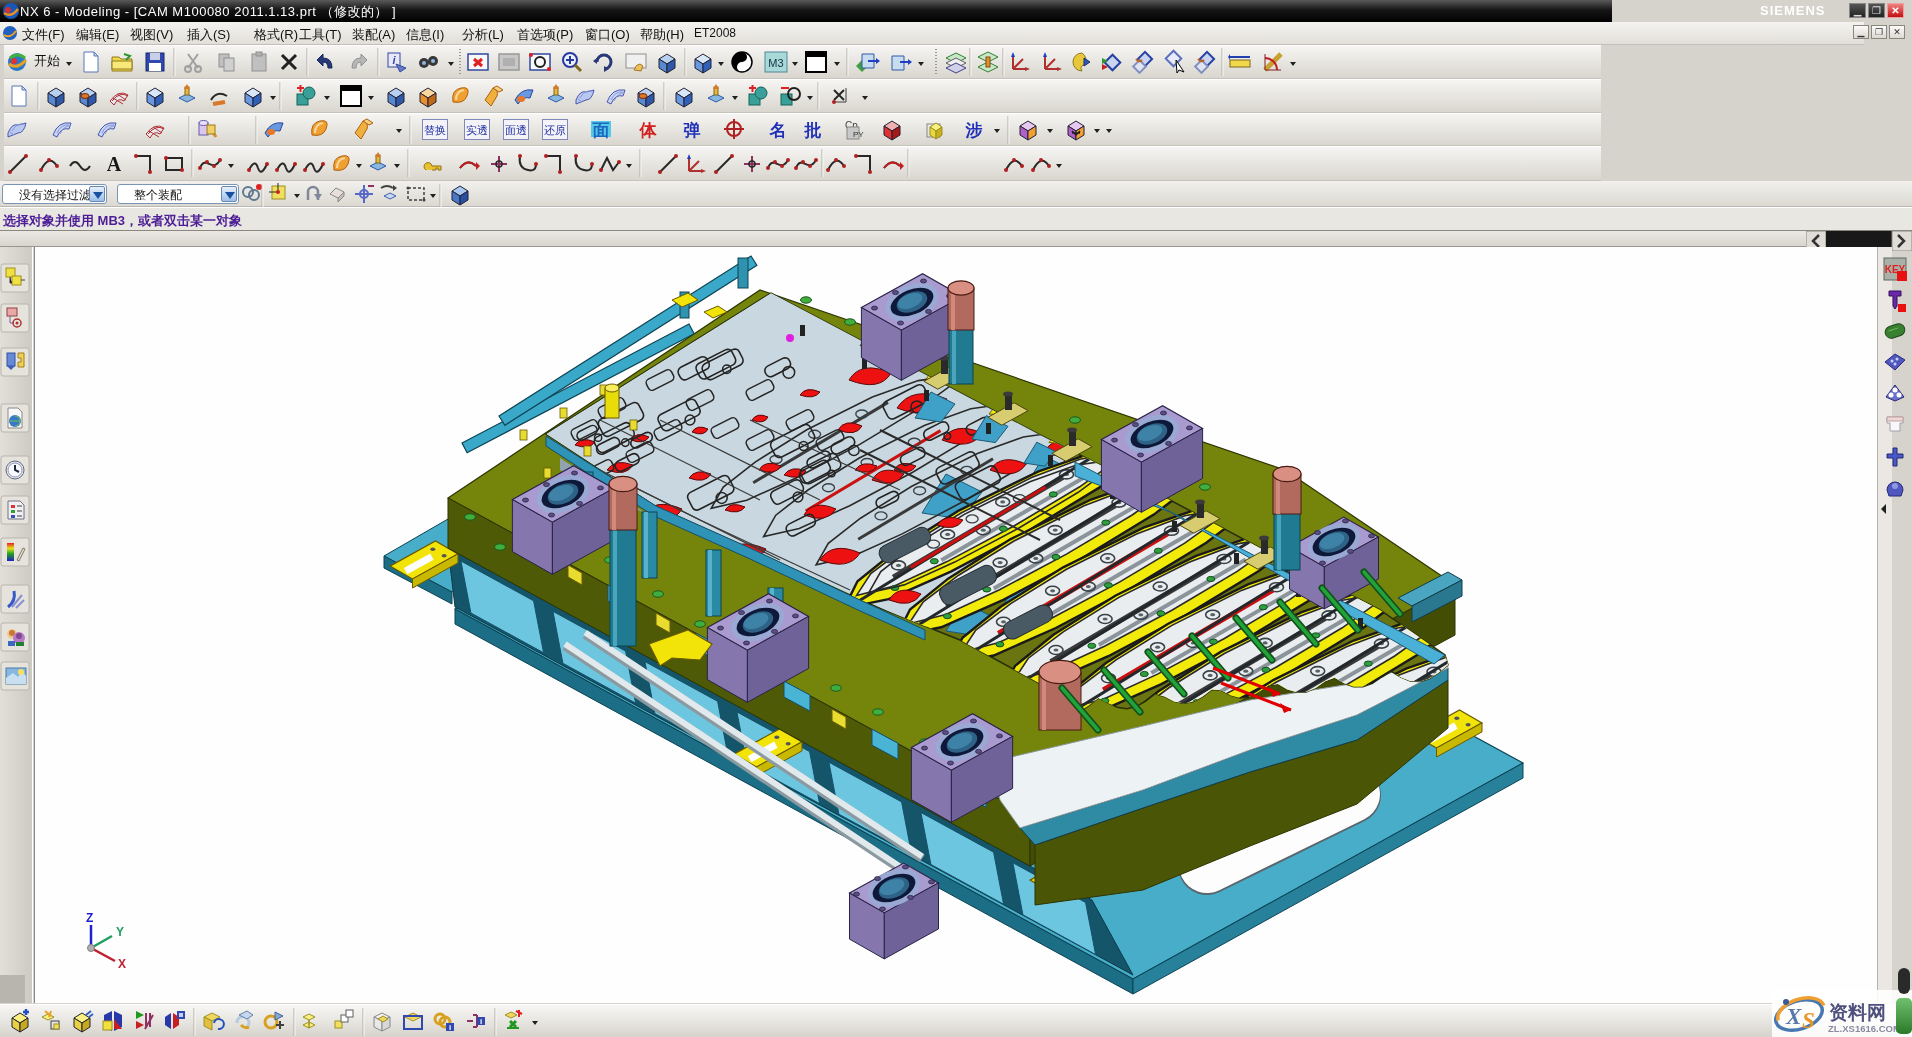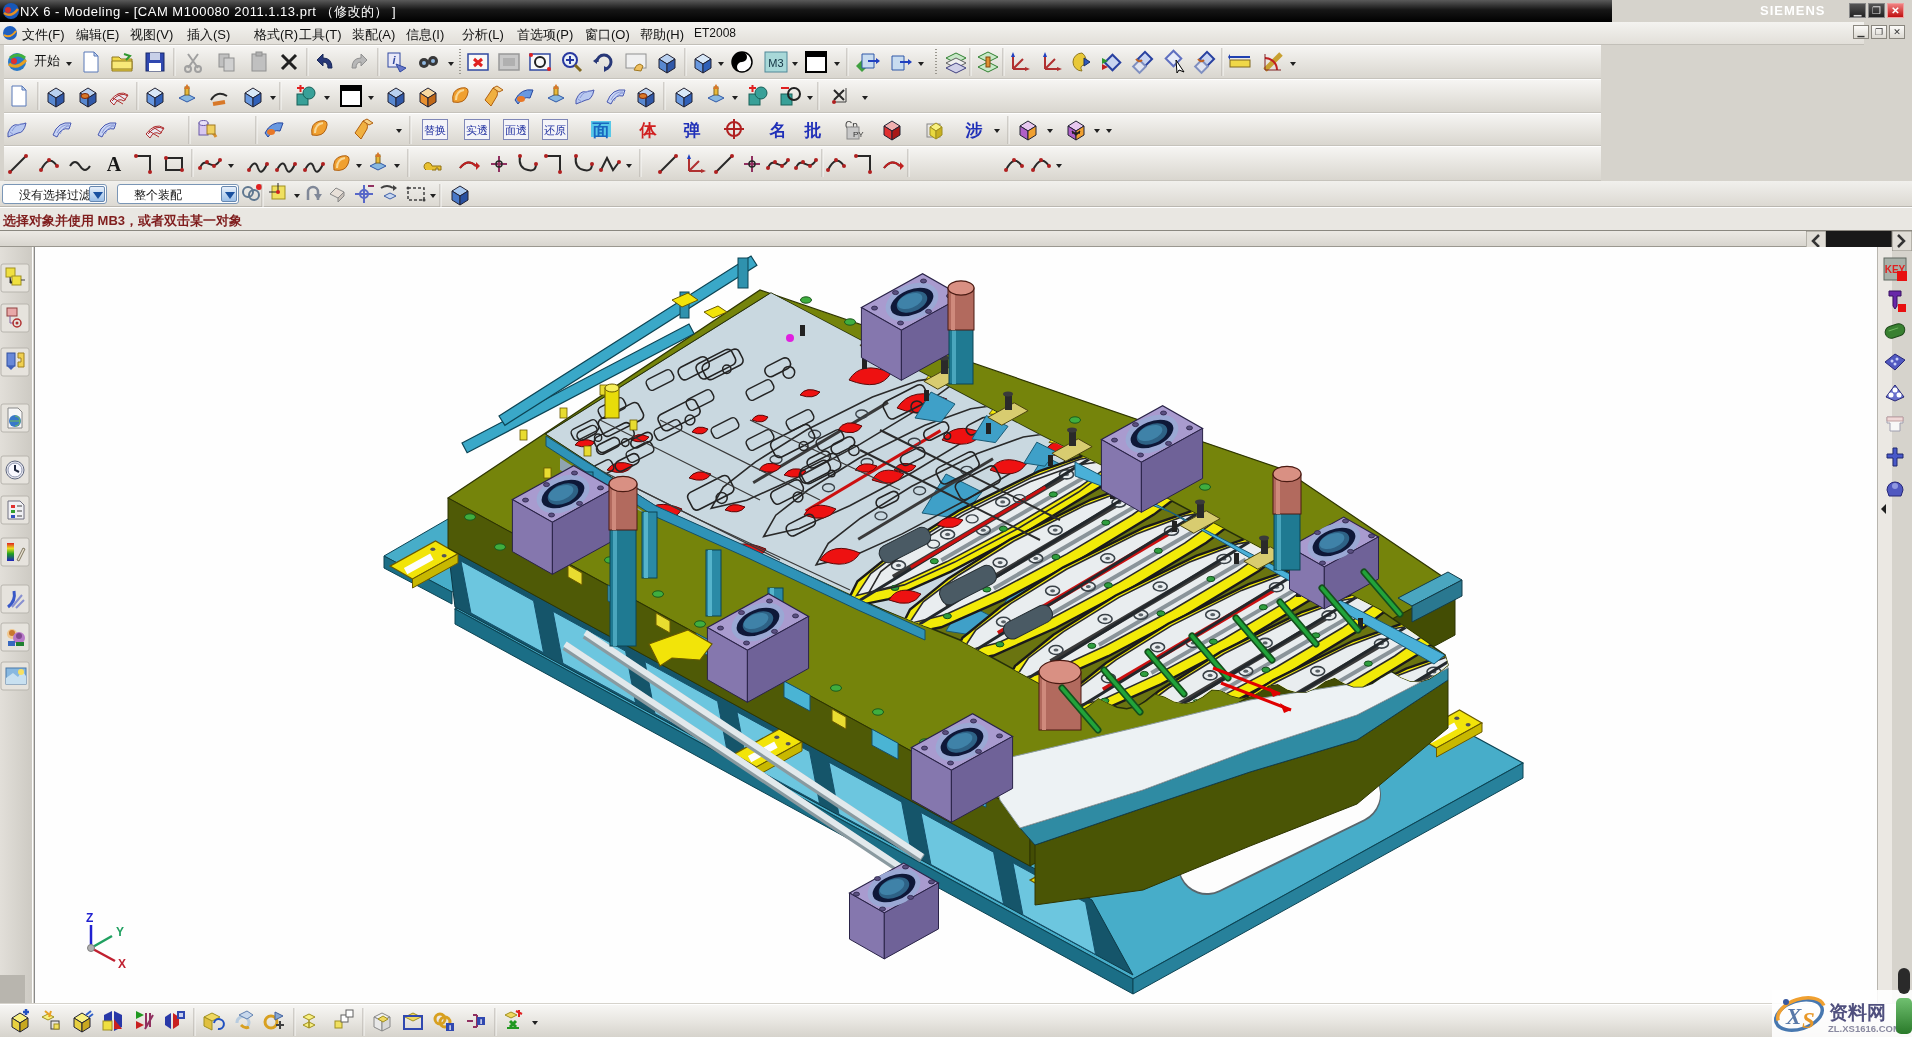--- a/index.html
+++ b/index.html
@@ -8,21 +8,21 @@
 .tbtn{position:absolute;top:3px;width:17px;height:15px;background:linear-gradient(180deg,#555,#222);border:1px solid #888;color:#ddd;font-size:10px;text-align:center;line-height:13px}
 .tbtn.close{background:linear-gradient(180deg,#f08080,#c01010);border-color:#f0a0a0;color:#fff;font-weight:bold}
 .menubar{position:absolute;left:0;top:22px;width:1864px;height:23px;background:linear-gradient(180deg,#f4f3f0,#e2dfd9);border-bottom:1px solid #c2bfb8;font-size:13px;color:#111}
 .menubar span.m{position:absolute;top:4px}
 .mwin{position:absolute;top:3px;width:16px;height:14px;border:1px solid #8a877f;background:linear-gradient(180deg,#fcfbf9,#dcd9d2);color:#333;font-size:9px;text-align:center;line-height:12px}
 .trow{position:absolute;left:4px;width:1597px;background:linear-gradient(180deg,#f7f6f4 0,#e8e6e1 50%,#d9d6cf 100%);border-bottom:1px solid #c6c3bc;box-shadow:inset 0 1px 0 #fff}
 .filterbar{position:absolute;left:0;top:181px;width:1912px;height:26px;background:linear-gradient(180deg,#f1f0ed,#dcd9d2);border-bottom:1px solid #bab7b0}
 .dd{position:absolute;top:3px;height:20px;background:#fff;border:1px solid #7a96b6;border-radius:3px;font-size:12px;color:#111;padding:2px 0 0 16px}
 .ddb{position:absolute;right:1px;top:1px;width:16px;height:16px;background:linear-gradient(180deg,#e8f0fa,#9cc0e8);border:1px solid #6888b0;border-radius:2px}
 .ddb:after{content:"";position:absolute;left:3px;top:5px;border:5px solid transparent;border-top:7px solid #1850a0}
-.promptbar{position:absolute;left:0;top:207px;width:1912px;height:24px;background:#e9e7e2;border-top:1px solid #fff;border-bottom:1px solid #8a877f;font-size:13px;font-weight:bold;color:#7f1d1d;padding:4px 0 0 3px}
+.promptbar{position:absolute;left:0;top:207px;width:1912px;height:24px;background:#e9e7e2;border-top:1px solid #fff;border-bottom:1px solid #8a877f;font-size:13px;font-weight:bold;color:#4c1d95;padding:4px 0 0 3px}
 .dockstrip{position:absolute;left:0;top:231px;width:1912px;height:16px;background:linear-gradient(180deg,#ece9e4,#d8d5ce);border-bottom:1px solid #9a978f}
 .viewport{position:absolute;left:34px;top:247px;width:1843px;height:756px;background:#fefefe;border-left:1px solid #8a8a8a;overflow:hidden}
 .leftbar{position:absolute;left:0;top:247px;width:33px;height:756px;background:linear-gradient(90deg,#e2dfd9,#cdcac3);border-right:1px solid #fff}
 .leftbar .cap{position:absolute;left:0;top:728px;width:25px;height:28px;background:#b8b5ae}
 .rightbar{position:absolute;left:1877px;top:247px;width:15px;height:756px;background:#ebe8e3;border-left:1px solid #b8b5ae}
 .scrollblk{position:absolute;left:1806px;top:231px;width:100px;height:20px}
 .bottombar{position:absolute;left:0;top:1004px;width:1912px;height:33px;background:linear-gradient(180deg,#f7f6f4 0,#e8e6e1 50%,#d6d3cc 100%);border-top:1px solid #fff}
 .wm{position:absolute;left:1772px;top:990px;width:140px;height:47px}
 svg{display:block}
 </style></head>

